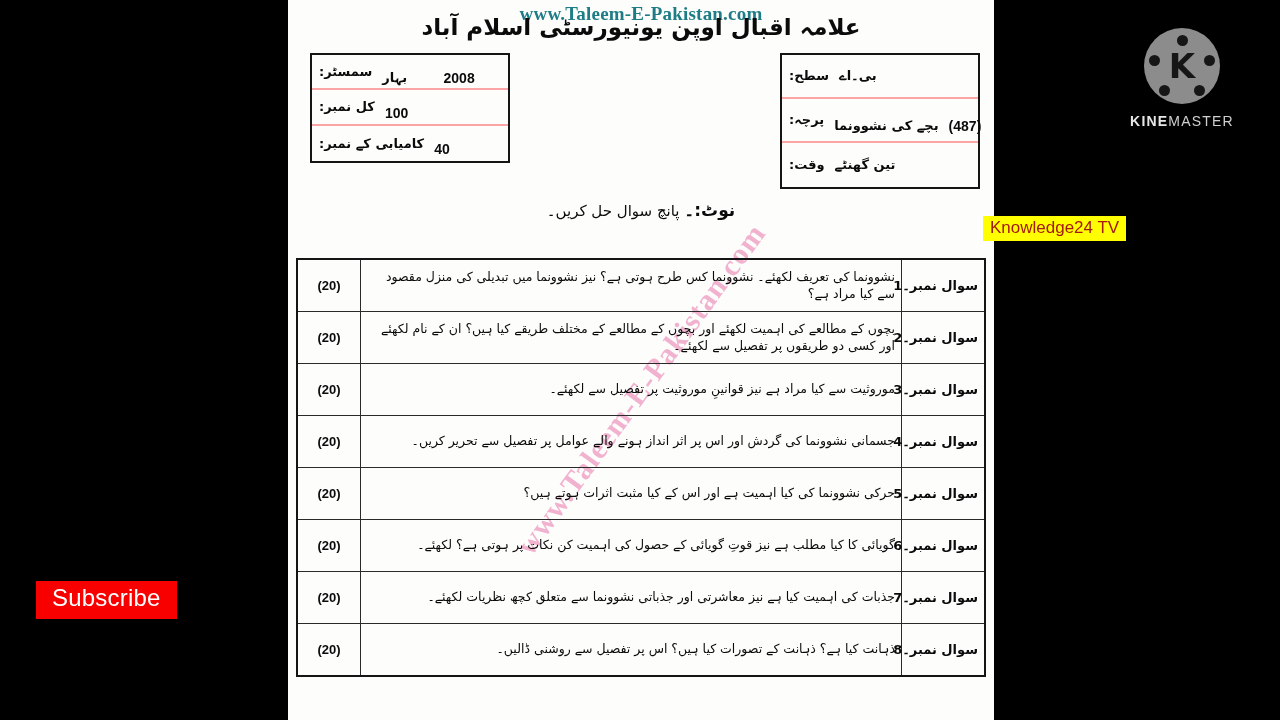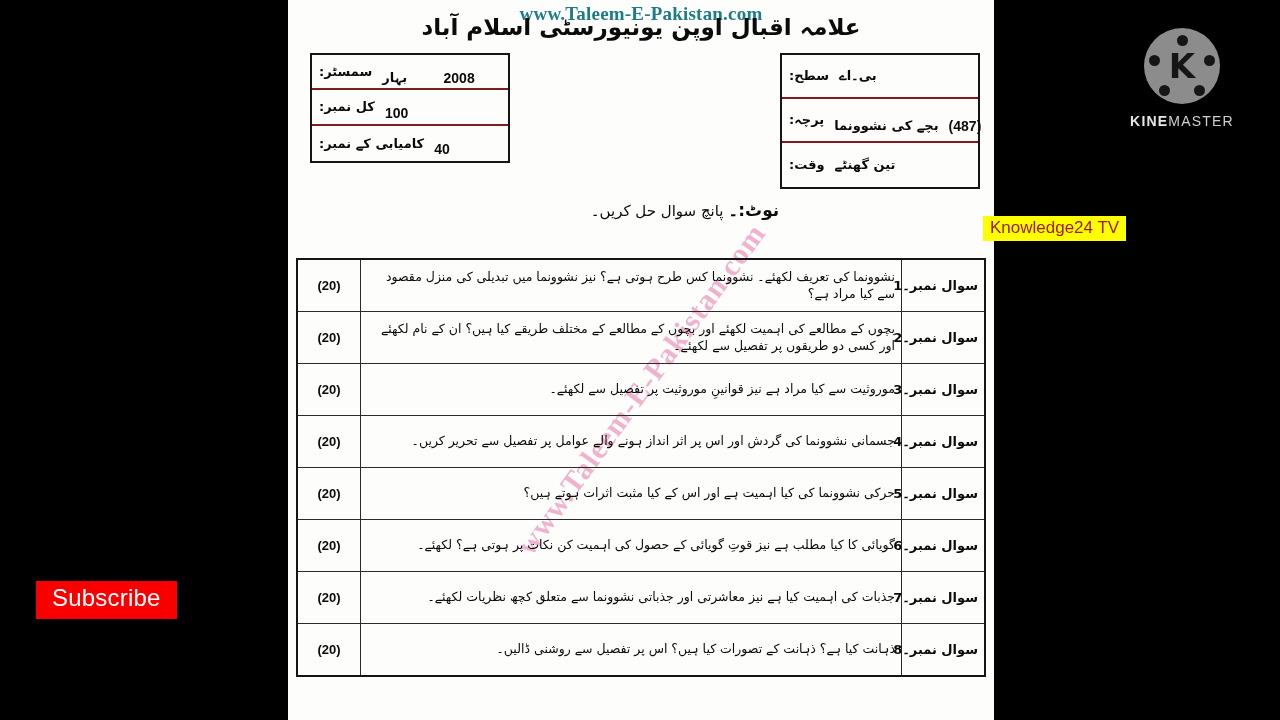--- a/index.html
+++ b/index.html
@@ -85,21 +85,21 @@
     border: 2px solid #151515;
     background: transparent;
     box-sizing: border-box;
   }
   #meta-left  { left: 22px;  top: 53px; width: 200px; height: 110px; }
   #meta-right { left: 492px; top: 53px; width: 200px; height: 136px; }
 
   .meta-row {
     box-sizing: border-box;
     height: 33.33%;
-    border-bottom: 2px solid #7f1d1d;
+    border-bottom: 2px solid #fca5a5;
     display: flex;
     flex-direction: row-reverse;
     align-items: center;
     justify-content: flex-start;
     direction: rtl;
     padding: 0 7px;
     gap: 10px;
   }
   .meta-row:last-child { border-bottom: 0; }
 
@@ -127,21 +127,20 @@
   #note-line {
     position: absolute;
     top: 200px;
     left: 0;
     width: 706px;
     text-align: center;
     direction: rtl;
     font-family: "DejaVu Sans", sans-serif;
     font-size: 15px;
     color: #0b0b0b;
-    padding-left: 44px;
   }
   #note-line .note-kw { font-weight: 700; font-size: 17px; }
 
   
   #qtable {
     position: absolute;
     left: 8px;
     top: 258px;
     width: 690px;
     border: 2px solid #151515;

